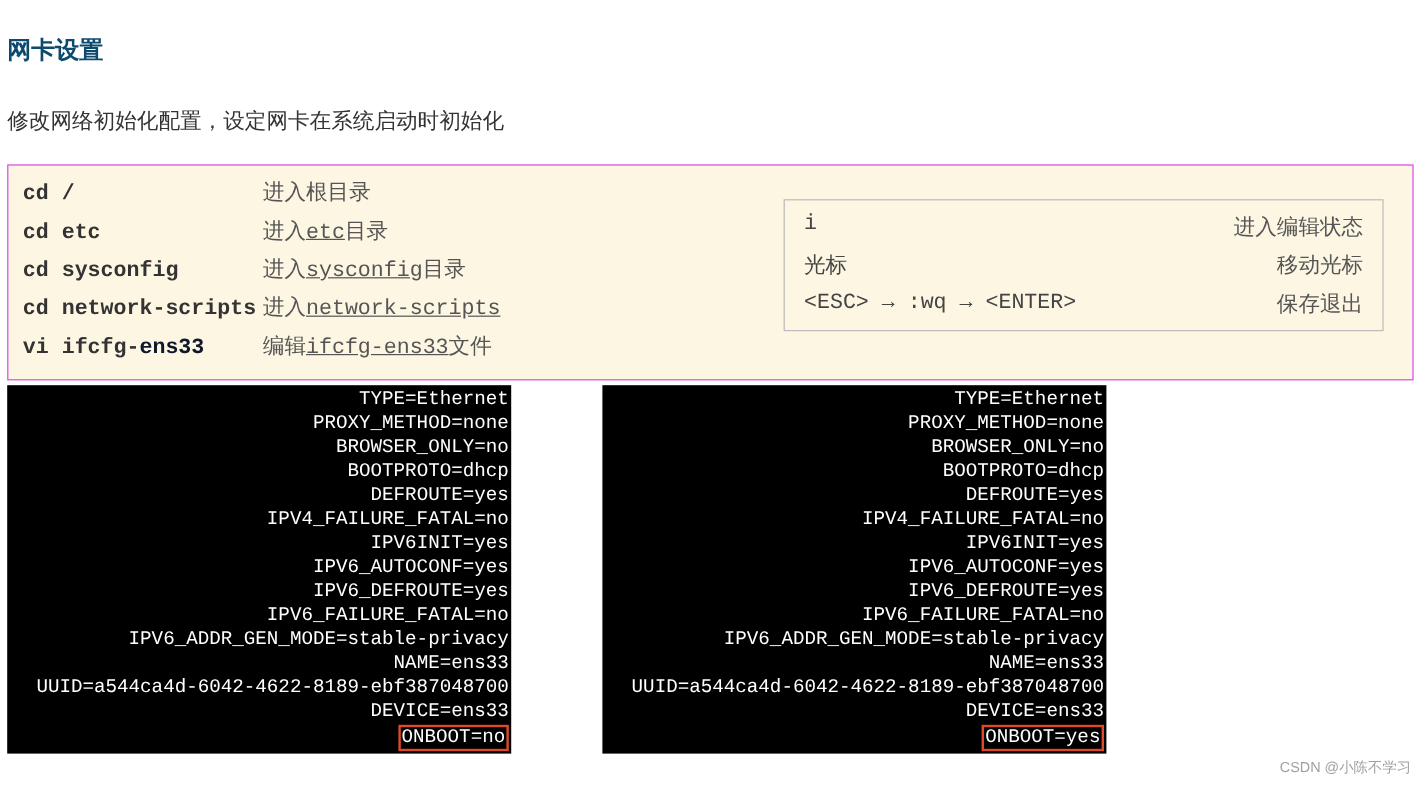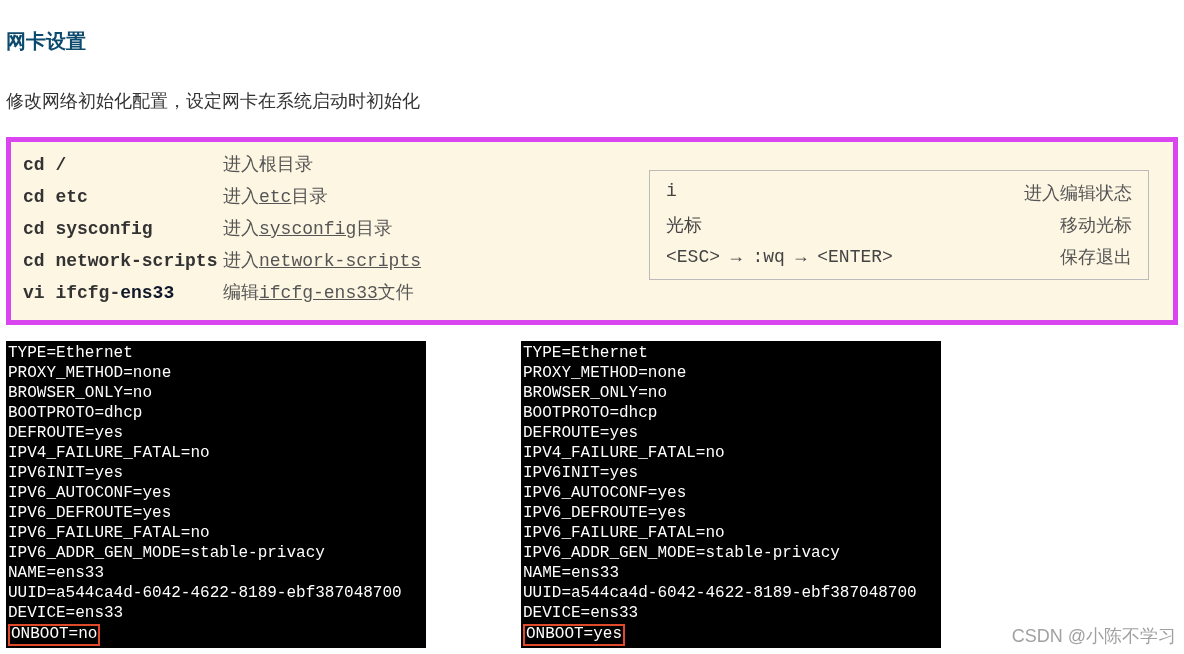--- a/index.html
+++ b/index.html
@@ -19,21 +19,21 @@
     font-weight: bold;
     color: #0c4a6e;
     margin-bottom: 34px;
   }
   .subtitle {
     font-size: 18px;
     color: #333;
     margin-bottom: 24px;
   }
   .code-box {
-    border: 5px solid #d946ef;
+    border: 1px solid #d946ef;
     background: #fdf6e3;
     padding: 10px 12px 8px 12px;
     position: relative;
     margin-bottom: 4px;
   }
   .cmd-row {
     display: flex;
     align-items: baseline;
     margin-bottom: 8px;
     font-size: 18px;
@@ -67,22 +67,23 @@
     font-size: 18px;
     color: #555;
     margin-bottom: 8px;
   }
   .inner-row:last-child { margin-bottom: 0; align-items: center; }
   .inner-left { font-family: "Consolas","Courier New",monospace; color:#444;}
   .inner-left.cn { font-family: Liberation Serif, serif; }
   .inner-right { color: #555; }
   .terminals {
     display: flex;
-    gap: 95px;
-    margin-top: 16px;
+    gap: 76px;
+    margin-top: 4px;
+    text-align: right;
   }
   .term {
     background: #000;
     color: #fff;
     font-family: "Courier New", monospace;
     font-size: 16px;
     line-height: 1.25;
     padding: 2px 2px;
     width: 420px;
   }
@@ -91,21 +92,21 @@
     display: inline-block;
     border: 2px solid #e04a2a;
     padding: 0 1px;
     margin-top: 1px;
     line-height: 1.1;
   }
   .watermark {
     position: absolute;
     right: 8px;
     bottom: 6px;
-    font-size: 18px;
+    font-size: 12px;
     color: rgba(120,120,120,0.7);
     margin-left: 16px;
   }
 </style>
 </head>
 <body>
 
 <div class="content">
   <div class="section-title">网卡设置</div>
   <div class="subtitle">修改网络初始化配置，设定网卡在系统启动时初始化</div>

